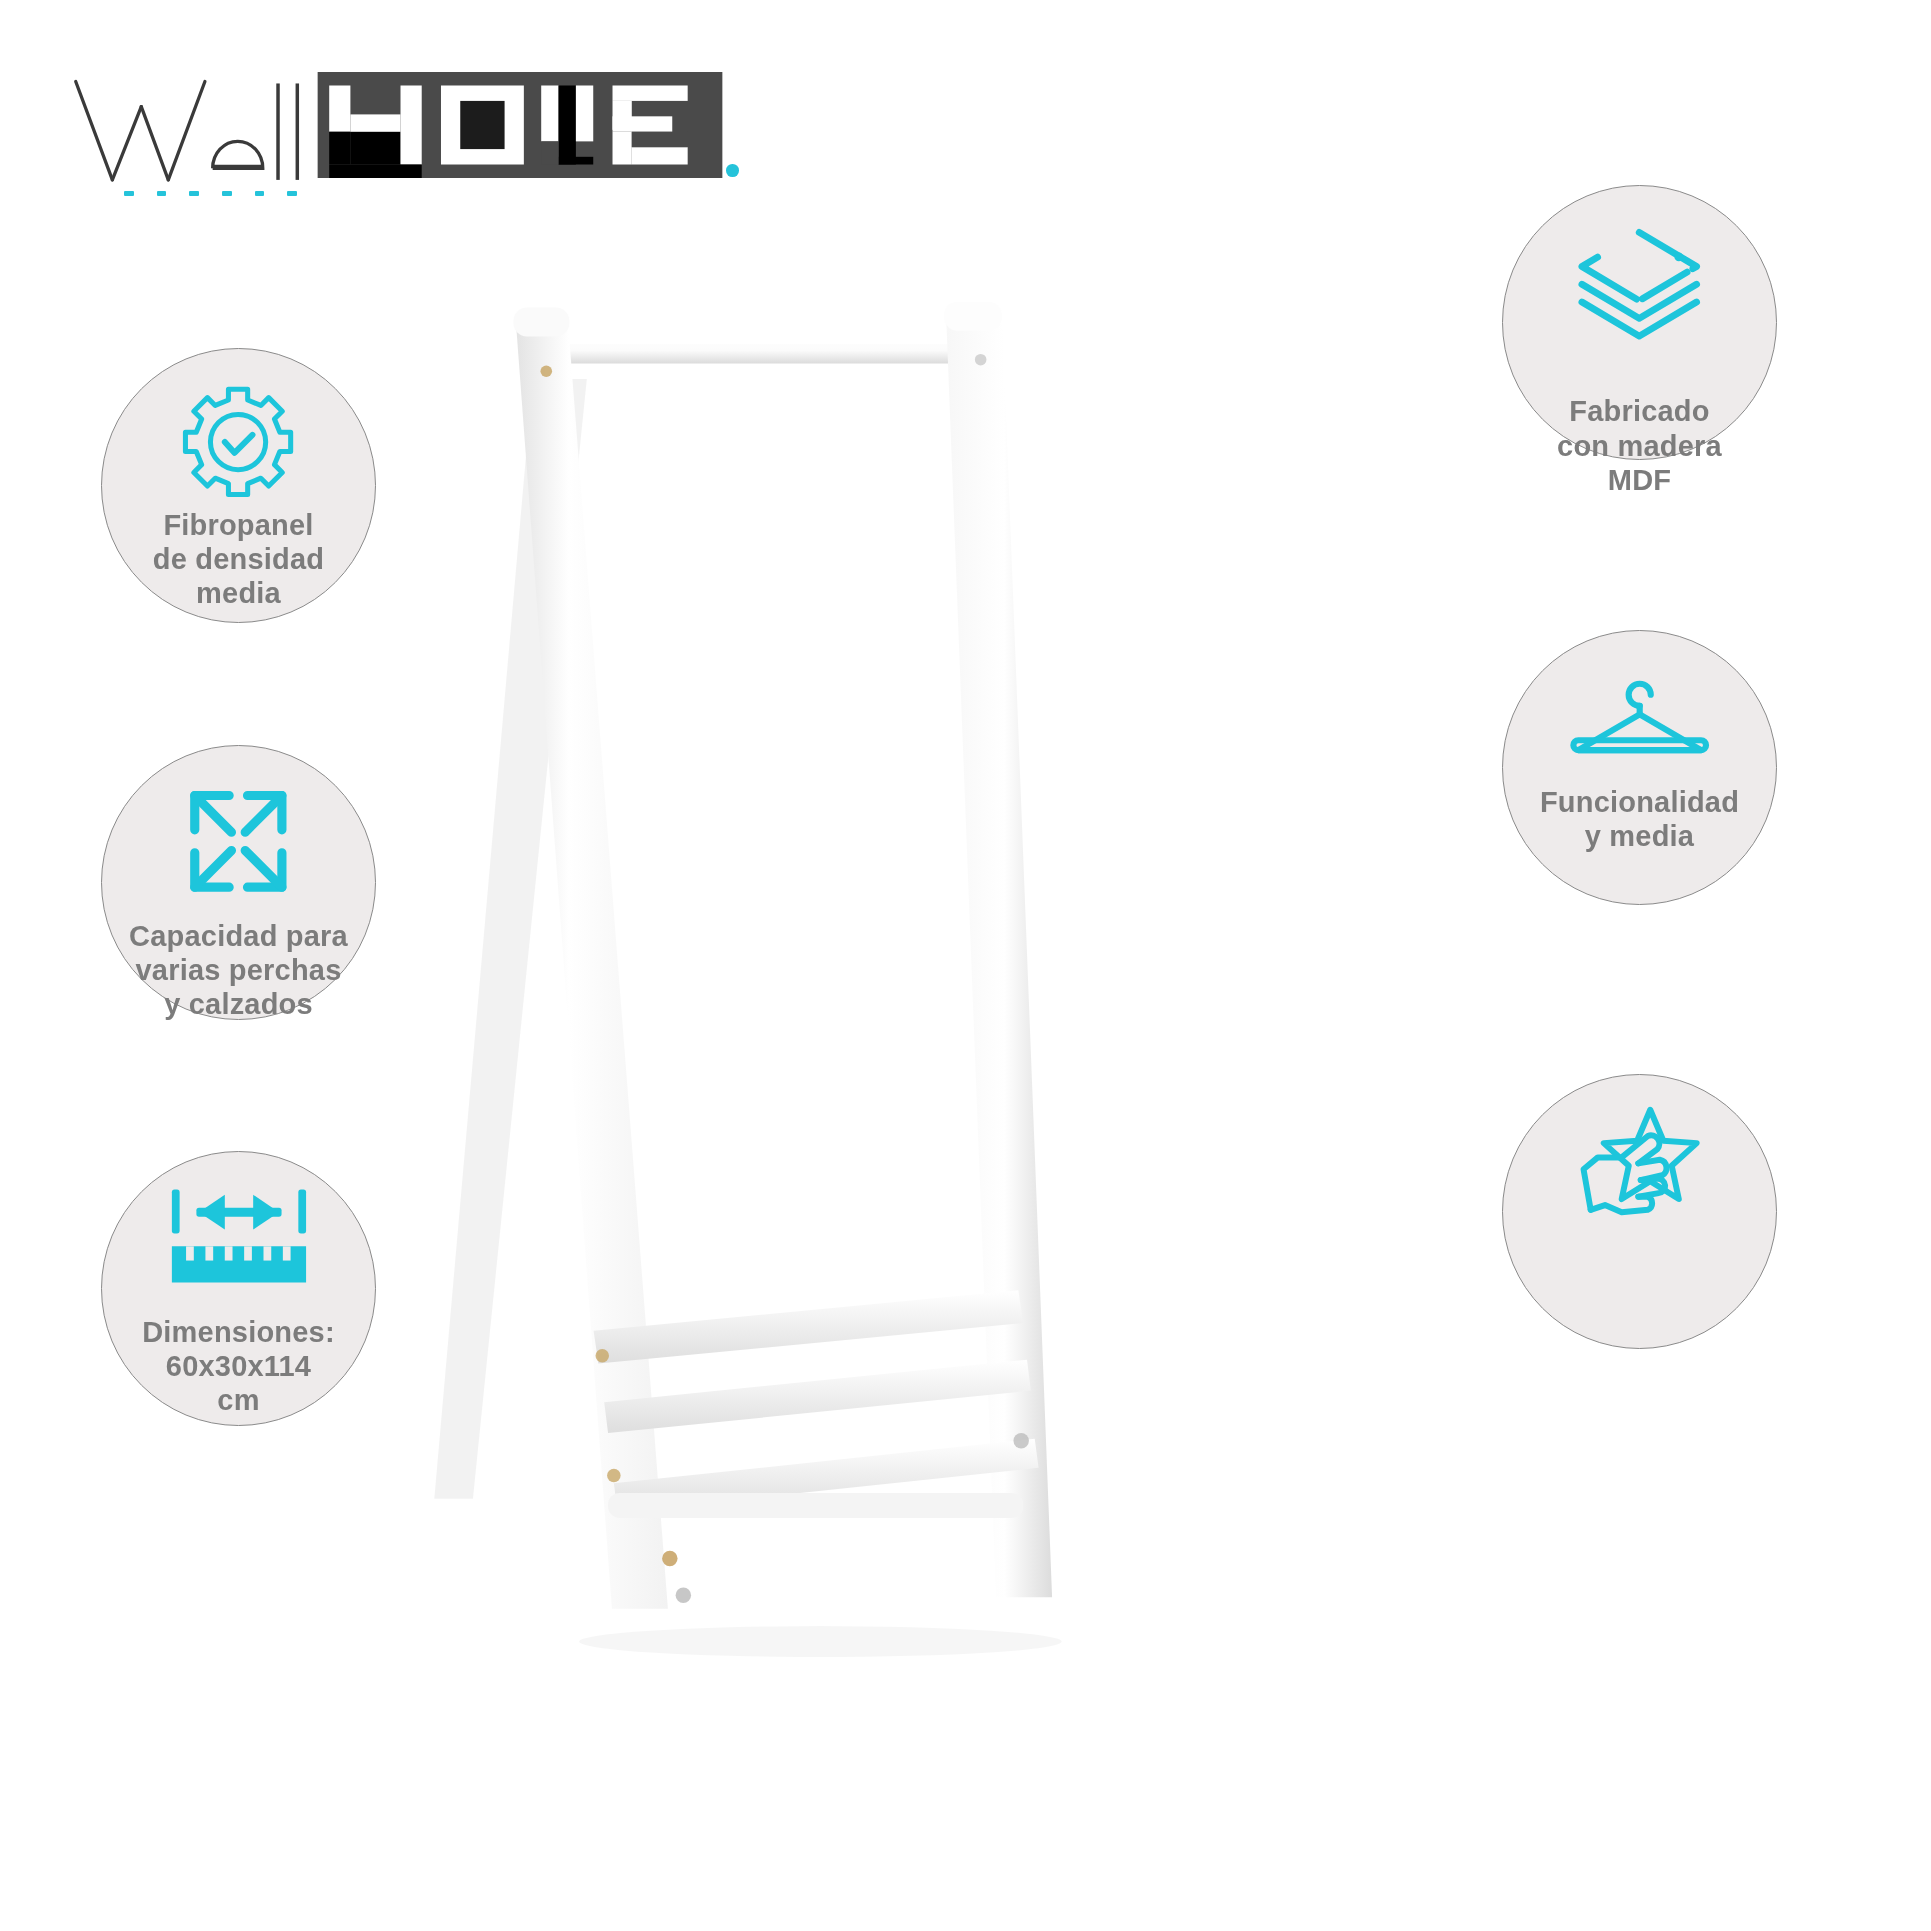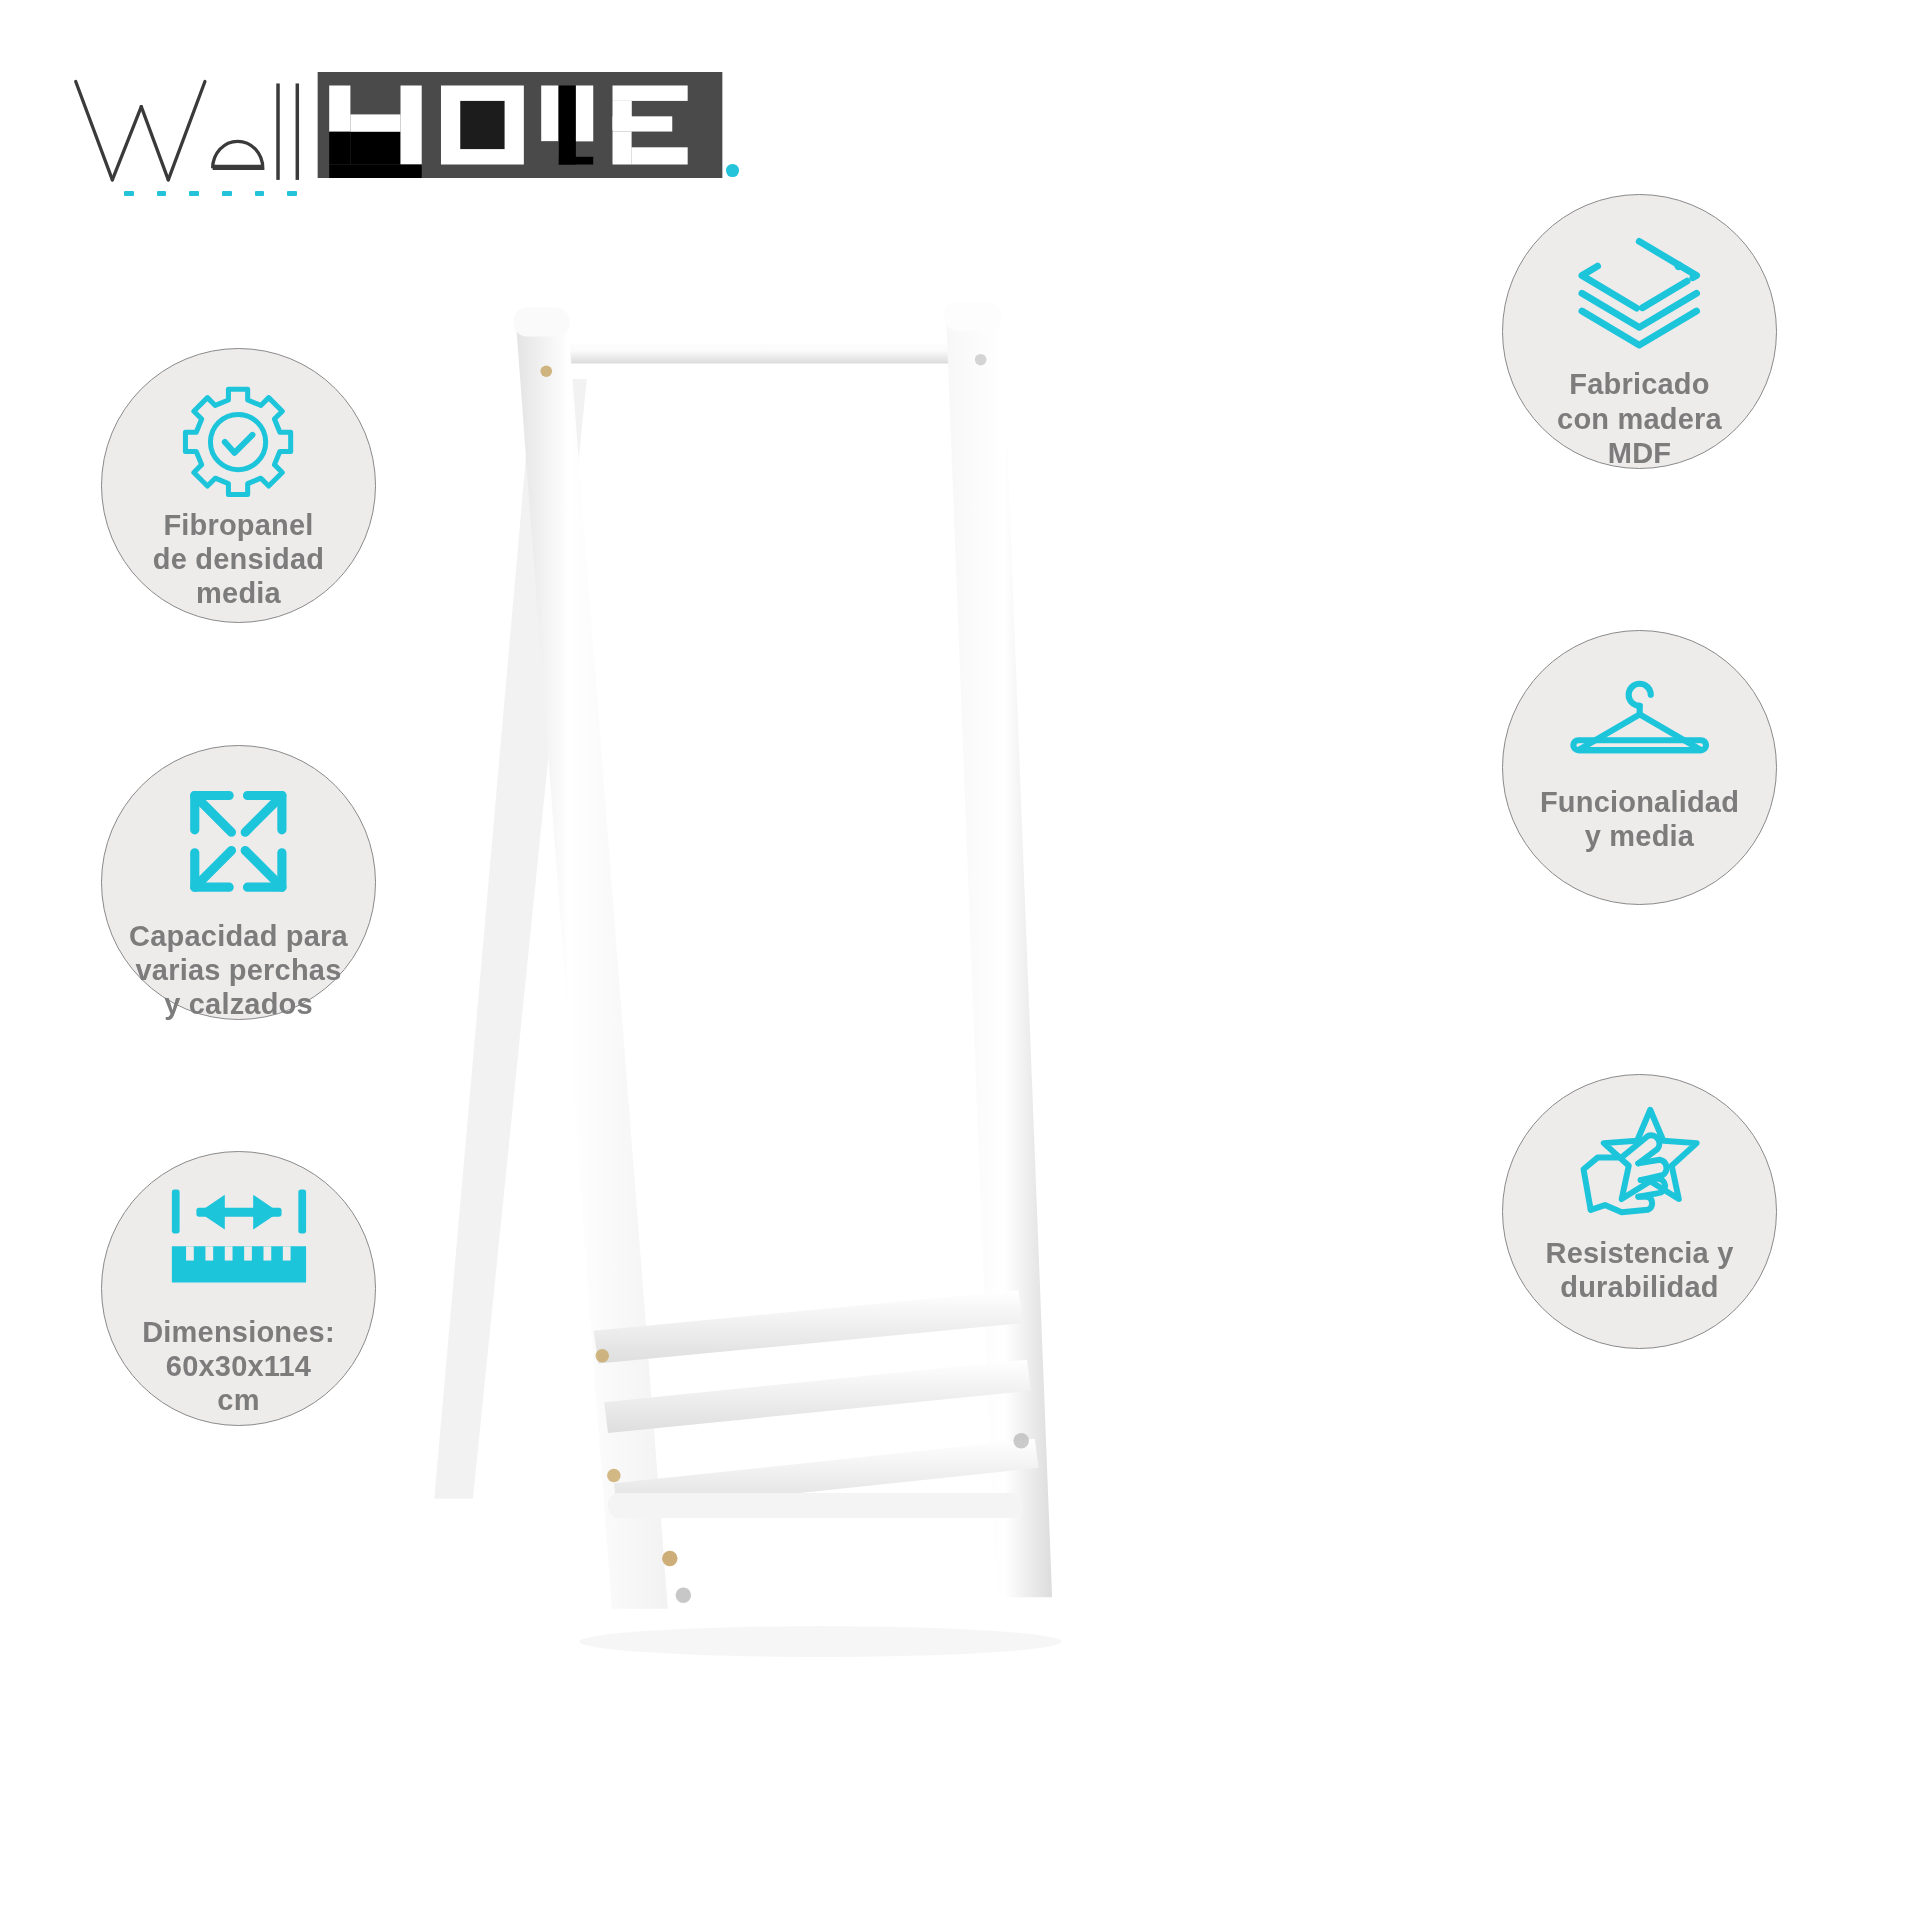--- a/index.html
+++ b/index.html
@@ -51,21 +51,21 @@
   #badge-mdf-density{left:101px;top:348px;width:275px;height:275px;}
   #badge-mdf-density .cap{font-size:29px;margin-top:5.8px;}
 
   #badge-capacity{left:101px;top:745px;width:275px;height:275px;}
   #badge-capacity .cap{font-size:29px;margin-top:20px;}
 
   #badge-dimensions{left:101px;top:1151px;width:275px;height:275px;}
   #badge-dimensions .cap{font-size:29px;margin-top:24px;}
 
   
-  #badge-material{left:1502px;top:194px;width:275px;height:275px;}
+  #badge-material{left:1502px;top:185px;width:275px;height:275px;gap:36px;}
   #badge-material .cap{font-size:29px;margin-top:5.8px;}
 
   #badge-style{left:1502px;top:630px;width:275px;height:275px;}
   #badge-style .cap{font-size:29px;margin-top:17.4px;}
 
   #badge-durability{left:1502px;top:1074px;width:275px;height:275px;}
   #badge-durability .cap{font-size:29px;margin-top:11.6px;}
 
   
   #badge-dimensions .ico{width:52%;margin-top:13%;}
@@ -237,22 +237,20 @@
       <svg viewBox="0 0 110 100">
         <g fill="none" stroke="#1DC5DB" stroke-width="5" stroke-linejoin="round" stroke-linecap="round">
           <path d="M64 4 L75 30 L103 32 L82 51 L88 79 L64 64 L40 79 L46 51 L25 32 L53 30 Z"></path>
           <path d="M14 88 L8 54 L20 44 L40 44 L62 26 a7 7 0 0 1 8 11 L54 49"></path>
           <path d="M54 49 L72 46 a7 7 0 0 1 2 13 L56 63"></path>
           <path d="M56 63 L70 62 a6 6 0 0 1 1 12 L54 77"></path>
           <path d="M54 77 L62 77 a6 6 0 0 1 0 11 L40 90 L26 84 L14 88"></path>
         </g>
       </svg>
     </div>
-    <div class="cap">Resistencia y
-durabilidad</div>
   </div>
 
   <div class="product">
     <svg viewBox="0 0 720 1450" xmlns="http://www.w3.org/2000/svg">
       <defs>
         <linearGradient id="wl" x1="0" y1="0" x2="1" y2="0">
           <stop offset="0" stop-color="#e3e3e3"></stop>
           <stop offset="0.35" stop-color="#ffffff"></stop>
           <stop offset="1" stop-color="#f2f2f2"></stop>
         </linearGradient>

